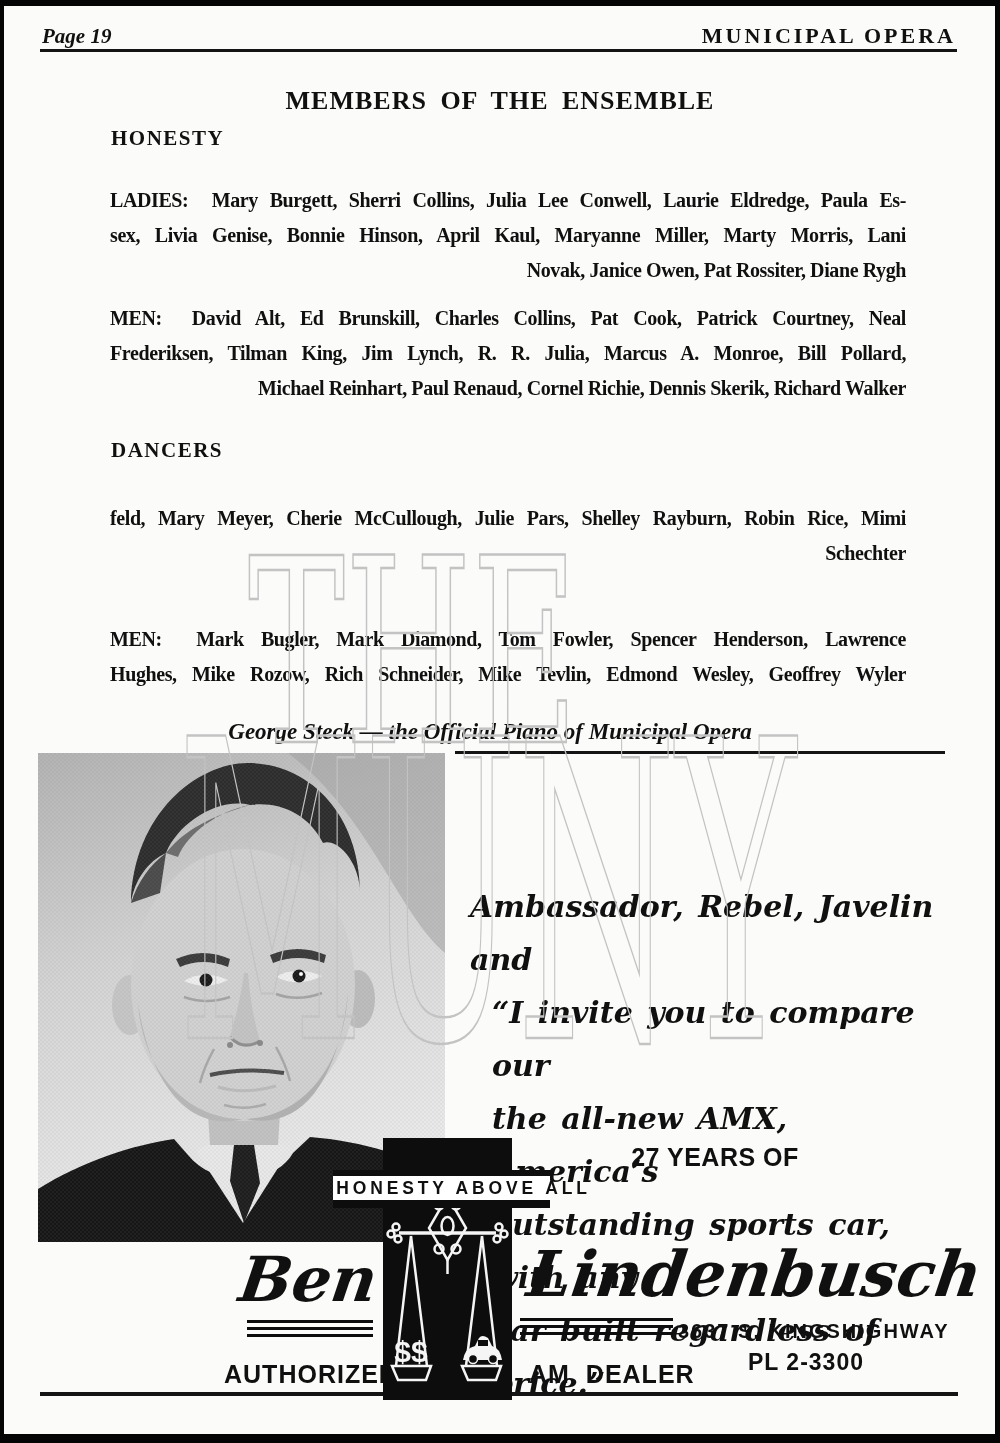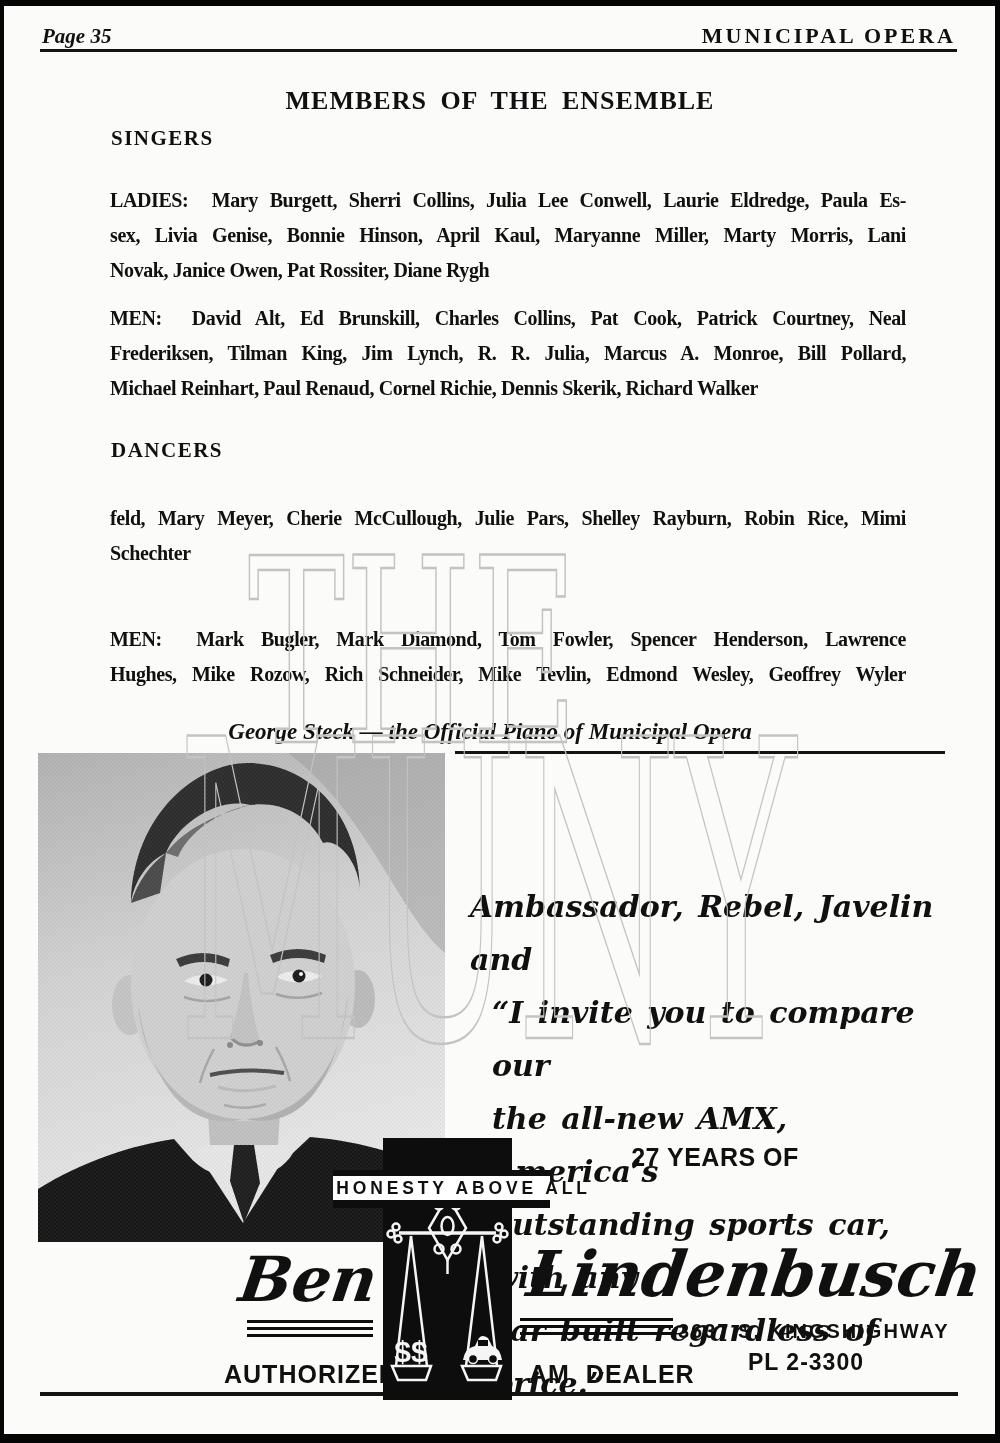--- a/index.html
+++ b/index.html
@@ -14,21 +14,21 @@
   
   .page-label{left:42px;top:24px;font-style:italic;font-weight:bold;font-size:21px;}
   .publication{right:44px;top:23px;font-weight:bold;font-size:22px;letter-spacing:3px;}
   .header-rule{left:40px;top:49px;width:917px;height:3px;background:#141414;}
   
   .doc-title{left:0;top:86px;width:1000px;text-align:center;font-weight:bold;font-size:26px;letter-spacing:1px;word-spacing:6px;}
   .sec-heading{left:111px;font-weight:bold;font-size:21px;letter-spacing:1.5px;}
   
   .para{left:110px;width:796px;font-weight:bold;font-size:20px;letter-spacing:-0.4px;line-height:35px;}
   .jline{text-align:justify;text-align-last:justify;}
-  .lline{text-align:left;}
+  .lline{text-align:right;}
   .piano-credit{left:120px;top:699px;width:740px;text-align:center;font-style:italic;font-weight:bold;font-size:23px;margin-top:20px;}
   
   .ad-rule{left:455px;top:751px;width:490px;height:3px;background:#141414;z-index:1;}
   .photo{left:38px;top:753px;width:407px;height:489px;z-index:1;}
   .quote{left:470px;top:880px;width:490px;font-family:"DejaVu Serif",serif;font-style:italic;font-weight:bold;font-size:30px;line-height:53px;word-spacing:4px;z-index:1;}
   .quote div:not(:first-child){padding-left:22px;}
   .years{left:600px;top:1142px;width:230px;text-align:center;font-family:"Liberation Sans",sans-serif;font-weight:bold;font-size:25px;line-height:31px;letter-spacing:0.5px;z-index:1;}
   .scales-box{left:383px;top:1138px;width:129px;height:262px;background:#0d0d0d;z-index:2;}
   .banner{left:333px;top:1170px;width:217px;background:#fff;border-top:6px solid #0d0d0d;border-bottom:8px solid #0d0d0d;z-index:3;}
   .banner-text{height:24px;line-height:24px;text-align:center;font-family:"Liberation Sans",sans-serif;font-weight:bold;font-size:18px;letter-spacing:4px;transform:scaleX(0.97);transform-origin:center;white-space:nowrap;}
@@ -47,27 +47,27 @@
 </head>
 <body>
 
 <div class="page">
 
   <div class="abs frame" style="left:0;top:0;width:1000px;height:6px;"></div>
   <div class="abs frame" style="left:0;top:1434px;width:1000px;height:9px;"></div>
   <div class="abs frame" style="left:0;top:0;width:4px;height:1443px;"></div>
   <div class="abs frame" style="left:995px;top:0;width:5px;height:1443px;"></div>
 
-  <div class="abs page-label">Page 35</div>
+  <div class="abs page-label">Page 19</div>
   <div class="abs publication">MUNICIPAL OPERA</div>
   <div class="abs header-rule"></div>
 
   <div class="abs doc-title">MEMBERS OF THE ENSEMBLE</div>
 
-  <div class="abs sec-heading" style="top:126px;">SINGERS</div>
+  <div class="abs sec-heading" style="top:126px;">HONESTY</div>
 
   <div class="abs para" style="top:183px;">
     <div class="jline">LADIES:&nbsp; Mary Burgett, Sherri Collins, Julia Lee Conwell, Laurie Eldredge, Paula Es-</div>
     <div class="jline">sex, Livia Genise, Bonnie Hinson, April Kaul, Maryanne Miller, Marty Morris, Lani</div>
     <div class="lline">Novak, Janice Owen, Pat Rossiter, Diane Rygh</div>
   </div>
 
   <div class="abs para" style="top:301px;">
     <div class="jline">MEN:&nbsp; David Alt, Ed Brunskill, Charles Collins, Pat Cook, Patrick Courtney, Neal</div>
     <div class="jline">Frederiksen, Tilman King, Jim Lynch, R. R. Julia, Marcus A. Monroe, Bill Pollard,</div>

